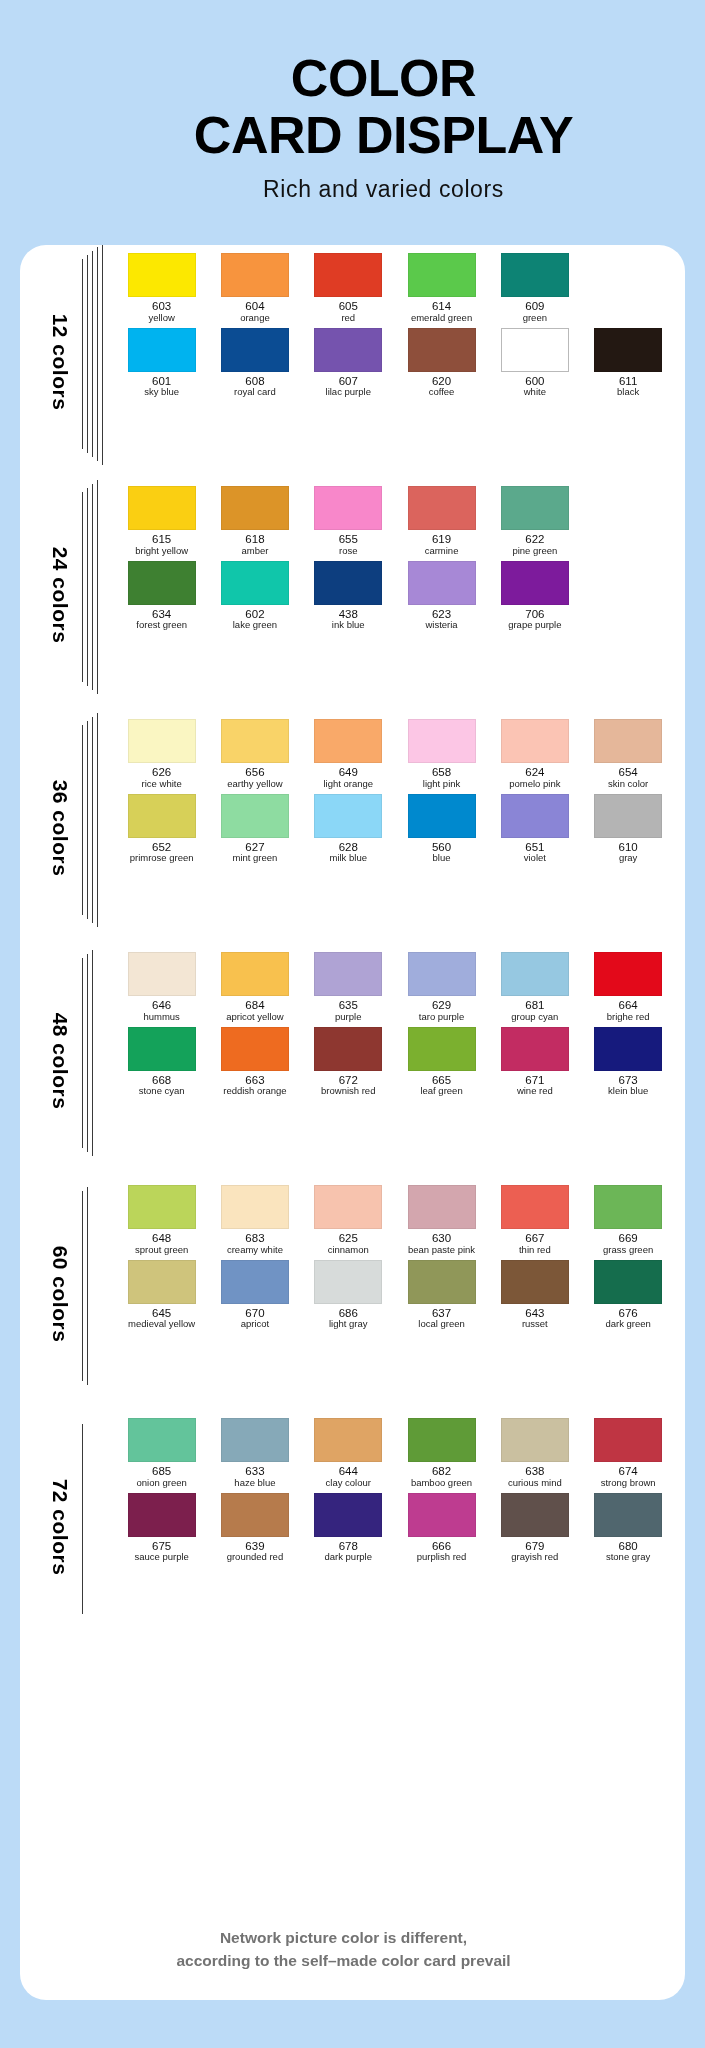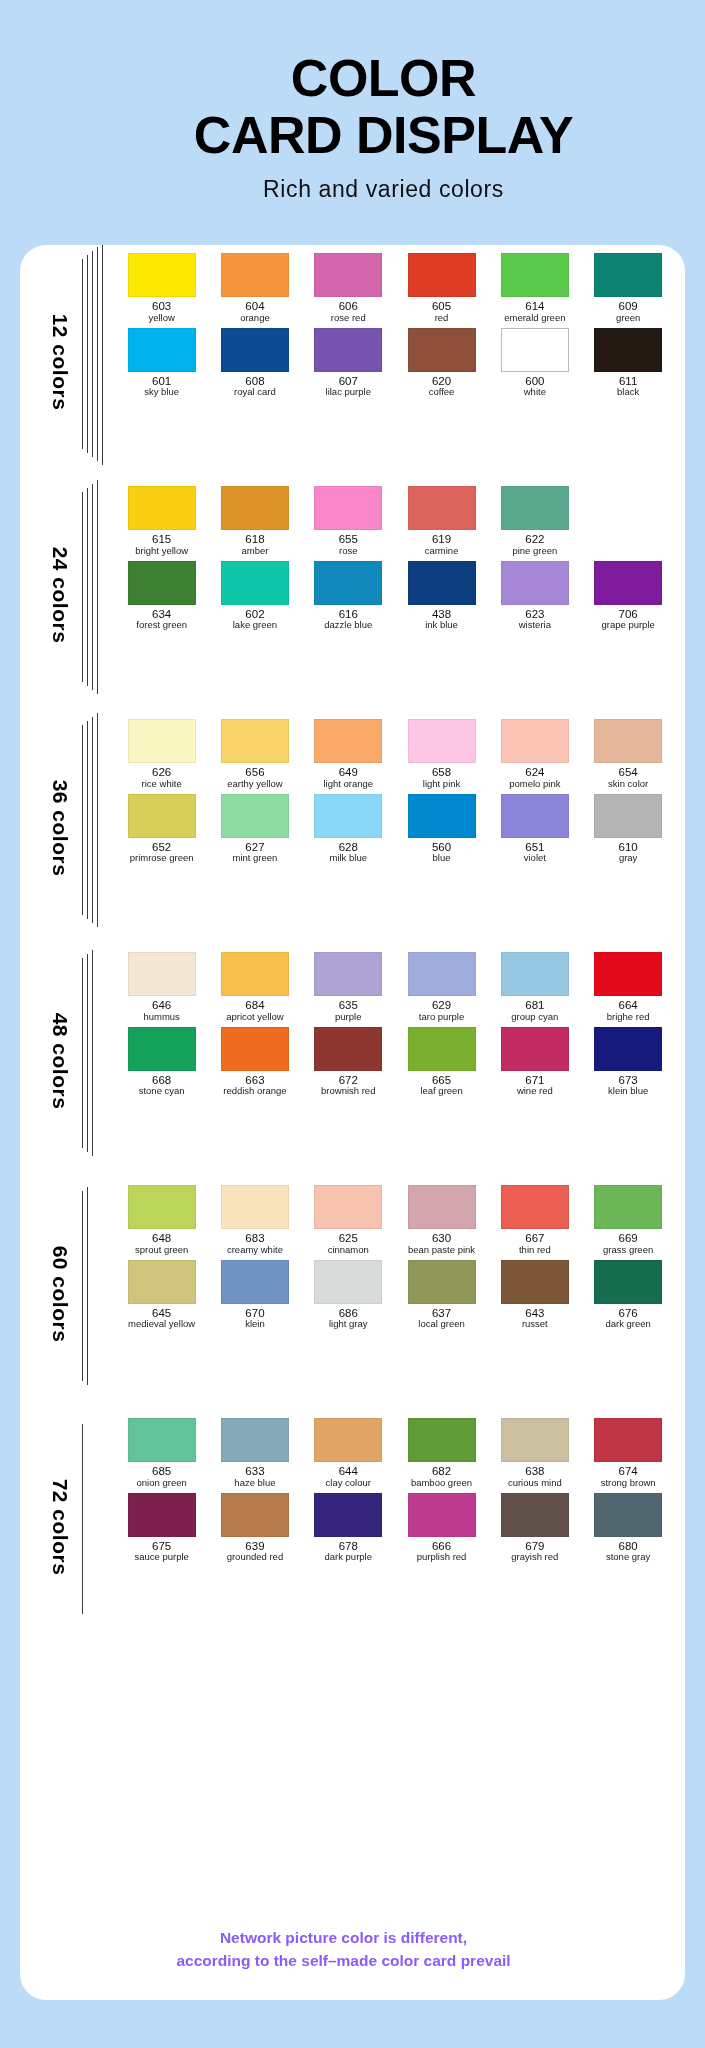--- a/index.html
+++ b/index.html
@@ -144,21 +144,21 @@
     position: absolute;
     left: 0;
     bottom: 28px;
     width: 665px;
     text-align: center;
     padding-right: 18px;
   }
   #footer-note div {
     font-size: 15.5px;
     font-weight: bold;
-    color: #8b5cf6;
+    color: #737373;
     line-height: 1.5;
   }
 </style>
 </head>
 <body>
 
 <div id="header">
   <span class="title-line" id="title-1">COLOR</span>
   <span class="title-line" id="title-2">CARD DISPLAY</span>
   <span id="subtitle">Rich and varied colors</span>
@@ -183,25 +183,20 @@
               <div class="chip" style="background: rgb(252, 232, 0);"></div>
               <div class="code">603</div>
               <div class="cname">yellow</div>
             </div>
             <div class="swatch-cell">
               <div class="chip" style="background: rgb(247, 148, 62);"></div>
               <div class="code">604</div>
               <div class="cname">orange</div>
             </div>
             <div class="swatch-cell">
-              <div class="chip" style="background: rgb(211, 102, 173);"></div>
-              <div class="code">606</div>
-              <div class="cname">rose red</div>
-            </div>
-            <div class="swatch-cell">
               <div class="chip" style="background: rgb(223, 60, 36);"></div>
               <div class="code">605</div>
               <div class="cname">red</div>
             </div>
             <div class="swatch-cell">
               <div class="chip" style="background: rgb(91, 201, 75);"></div>
               <div class="code">614</div>
               <div class="cname">emerald green</div>
             </div>
             <div class="swatch-cell">
@@ -287,25 +282,20 @@
               <div class="chip" style="background: rgb(62, 128, 49);"></div>
               <div class="code">634</div>
               <div class="cname">forest green</div>
             </div>
             <div class="swatch-cell">
               <div class="chip" style="background: rgb(16, 198, 170);"></div>
               <div class="code">602</div>
               <div class="cname">lake green</div>
             </div>
             <div class="swatch-cell">
-              <div class="chip" style="background: rgb(17, 137, 188);"></div>
-              <div class="code">616</div>
-              <div class="cname">dazzle blue</div>
-            </div>
-            <div class="swatch-cell">
               <div class="chip" style="background: rgb(13, 62, 127);"></div>
               <div class="code">438</div>
               <div class="cname">ink blue</div>
             </div>
             <div class="swatch-cell">
               <div class="chip" style="background: rgb(167, 136, 214);"></div>
               <div class="code">623</div>
               <div class="cname">wisteria</div>
             </div>
             <div class="swatch-cell">
@@ -512,21 +502,21 @@
           </div>
           <div class="swatch-row">
             <div class="swatch-cell">
               <div class="chip" style="background: rgb(207, 196, 124);"></div>
               <div class="code">645</div>
               <div class="cname">medieval yellow</div>
             </div>
             <div class="swatch-cell">
               <div class="chip" style="background: rgb(112, 147, 196);"></div>
               <div class="code">670</div>
-              <div class="cname">klein</div>
+              <div class="cname">apricot</div>
             </div>
             <div class="swatch-cell">
               <div class="chip" style="background: rgb(215, 219, 218);"></div>
               <div class="code">686</div>
               <div class="cname">light gray</div>
             </div>
             <div class="swatch-cell">
               <div class="chip" style="background: rgb(144, 151, 89);"></div>
               <div class="code">637</div>
               <div class="cname">local green</div>

